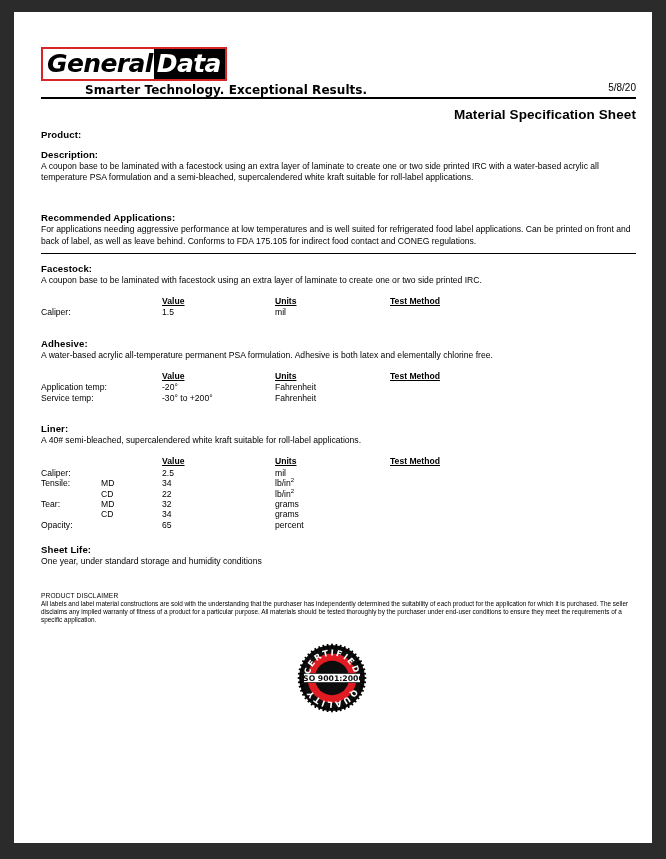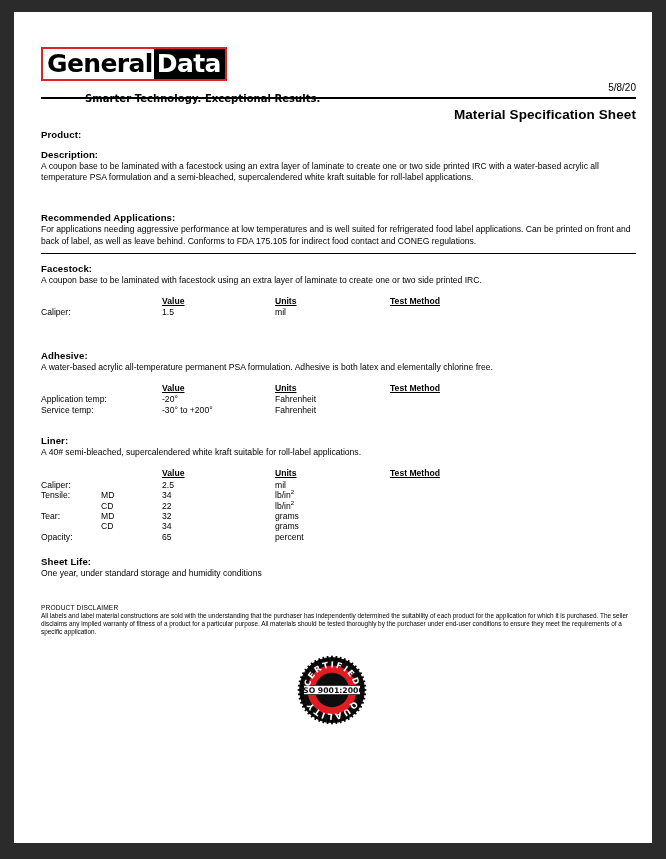--- a/index.html
+++ b/index.html
@@ -39,20 +39,21 @@
     position: absolute;
     left: 0;
     top: 0;
   }
   .logo-box {
     border: 2px solid #d8252a;
     display: inline-block;
     padding: 0;
     background: #ffffff;
     line-height: 0;
+    font-style: italic;
   }
   .logo-text {
     display: inline-block;
     font-family: "DejaVu Sans", sans-serif;
     font-weight: bold;
     font-size: 25px;
     letter-spacing: -0.6px;
     line-height: 28px;
     padding: 1px 3px 1px 4px;
     vertical-align: top;
@@ -63,25 +64,25 @@
     padding-right: 1px;
   }
   .logo-data {
     color: #ffffff;
     background: #000000;
     padding-left: 3px;
     padding-right: 4px;
   }
   .tagline {
     font-family: "DejaVu Sans", sans-serif;
-    font-size: 10px;
+    font-size: 12px;
     font-weight: bold;
     color: #000000;
     letter-spacing: 0.05px;
-    margin-top: 12px;
+    margin-top: 2px;
     padding-left: 44px;
   }
   .date {
     position: absolute;
     right: 0;
     top: 42px;
     font-size: 10px;
     color: #000000;
   }
 
@@ -248,21 +249,21 @@
             <td>Caliper:</td>
             <td></td>
             <td>1.5</td>
             <td><span>mil</span></td>
             <td></td>
           </tr>
         </tbody>
       </table>
     </div>
 
-    <div class="section" style="margin-top:32px;">
+    <div class="section" style="margin-top:20px;">
       <div class="section-heading">Adhesive:</div>
       <p class="body-text">A water-based acrylic all-temperature permanent PSA formulation.  Adhesive is both latex and elementally chlorine free.</p>
       <table class="spec-table">
         <colgroup>
           <col class="col-label">
             <col class="col-sub">
             <col class="col-value">
             <col class="col-units">
             <col class="col-method">
         </colgroup>

